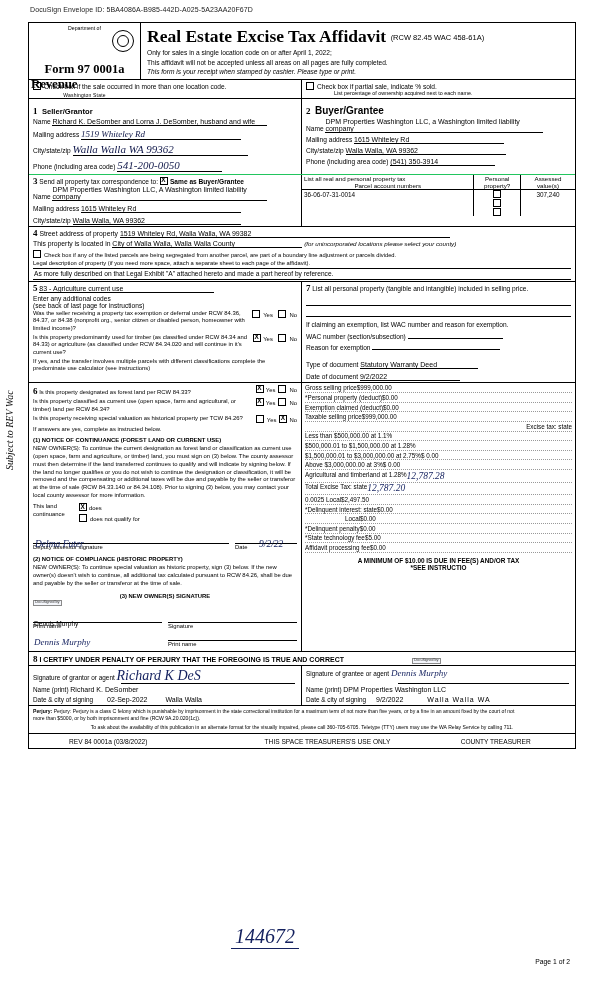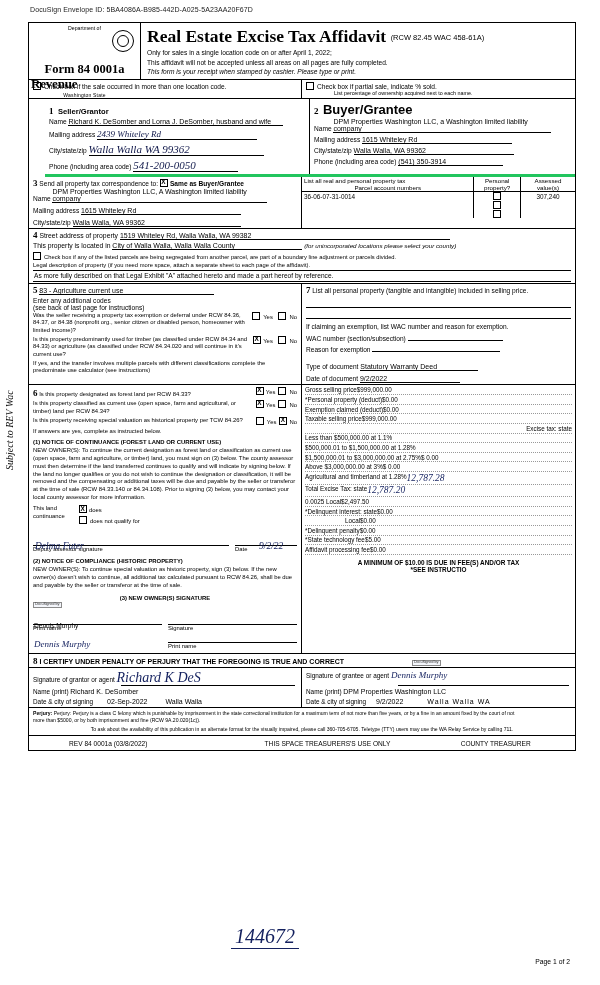--- a/index.html
+++ b/index.html
@@ -20,21 +20,21 @@
   .hdr-right{flex:1;padding:3px 4px 2px 6px;box-sizing:border-box;}
   .title{font-family:"Liberation Serif",serif;font-size:17.5px;font-weight:bold;display:inline;}
   .title-sup{font-size:7.5px;font-family:"Liberation Sans",sans-serif;font-weight:normal;vertical-align:middle;}
   .note{font-size:6.6px;line-height:1.45;margin-top:1px;}
   .chkline{display:flex;border-bottom:1px solid #000;font-size:6.6px;}
   .chkline>div{padding:2px 4px;box-sizing:border-box;}
   .cbx{display:inline-block;width:6px;height:6px;border:1px solid #000;margin-right:3px;vertical-align:-1px;}
   .half{width:50%;}
   .halfb{border-right:1px solid #000;}
   .secnum{font-family:"Liberation Serif",serif;font-weight:bold;font-size:9px;}
-  .twocol{display:flex;border-bottom:3px solid #22c55e;margin-left:16px;}
+  .twocol{display:flex;border-bottom:1px solid #22c55e;}
   .col{width:50%;box-sizing:border-box;padding:1px 4px 2px 4px;}
   .col.b{border-right:1px solid #000;}
   .lbl{font-size:6.6px;}
   .hand{font-family:"Liberation Serif",serif;font-style:italic;font-size:9px;color:#10184a;}
   .print{font-size:7px;}
   .line{border-bottom:1px solid #000;}
   .sec3{display:flex;border-bottom:1px solid #000;}
   .sec3 .left{width:50%;border-right:1px solid #000;box-sizing:border-box;padding:1px 4px;}
   .sec3 .right{width:50%;box-sizing:border-box;}
   .ptab{width:100%;border-collapse:collapse;font-size:6.2px;}
@@ -83,21 +83,21 @@
   <div class="form">
 
     <div class="hdr">
       <div class="logo">
         <div class="logoBox">
           <div class="logo-top">Department of</div>
           <div class="logo-word">Revenue</div>
           <div class="logo-sub">Washington State</div>
           <div class="seal"></div>
         </div>
-        <div class="formno">Form 84 0001a</div>
+        <div class="formno">Form 97 0001a</div>
       </div>
       <div class="hdr-right">
         <div>
           <span class="title">Real Estate Excise Tax Affidavit</span>
           <span class="title-sup">(RCW 82.45 WAC 458-61A)</span>
         </div>
         <div class="note">
           <div>Only for sales in a single location code on or after April 1, 2022;</div>
           <div>This affidavit will not be accepted unless all areas on all pages are fully completed.</div>
           <div style="font-style:italic;">This form is your receipt when stamped by cashier. Please type or print.</div>
@@ -115,29 +115,29 @@
       </div>
     </div>
 
     <div class="twocol">
       <div class="col b">
         <div><span class="secnum">1</span>
           <b style="font-size:7.6px">Seller/Grantor</b></div>
         <div class="lbl"><span>Name</span>
           <span class="ul print" style="width:215px;display:inline-block">Richard K. DeSomber and Lorna J. DeSomber, husband and wife</span></div>
         <div class="lbl" style="margin-top:3px"><span>Mailing address</span>
-          <span class="ul hand" style="width:160px;display:inline-block">2439 Whiteley Rd</span></div>
+          <span class="ul hand" style="width:160px;display:inline-block">1519 Whiteley Rd</span></div>
         <div class="lbl" style="margin-top:3px"><span>City/state/zip</span>
           <span class="ul hand" style="width:175px;display:inline-block;font-size:11px">Walla Walla WA 99362</span></div>
         <div class="lbl" style="margin-top:3px"><span>Phone (including area code)</span>
           <span class="ul hand" style="width:105px;display:inline-block;font-size:11px">541-200-0050</span></div>
       </div>
       <div class="col">
         <div><span class="secnum">2</span>
-          <b style="font-size:13px">Buyer/Grantee</b></div>
+          <b style="font-size:10px">Buyer/Grantee</b></div>
         <div class="lbl"><span>Name</span>
           <span class="ul print" style="width:218px;display:inline-block">DPM Properties Washington LLC, a Washington limited liability company</span></div>
         <div class="lbl" style="margin-top:3px"><span>Mailing address</span>
           <span class="ul print" style="width:150px;display:inline-block">1615 Whiteley Rd</span></div>
         <div class="lbl" style="margin-top:3px"><span>City/state/zip</span>
           <span class="ul print" style="width:160px;display:inline-block">Walla Walla, WA 99362</span></div>
         <div class="lbl" style="margin-top:3px"><span>Phone (including area code)</span>
           <span class="ul print" style="width:105px;display:inline-block">(541) 350-3914</span></div>
       </div>
     </div>

